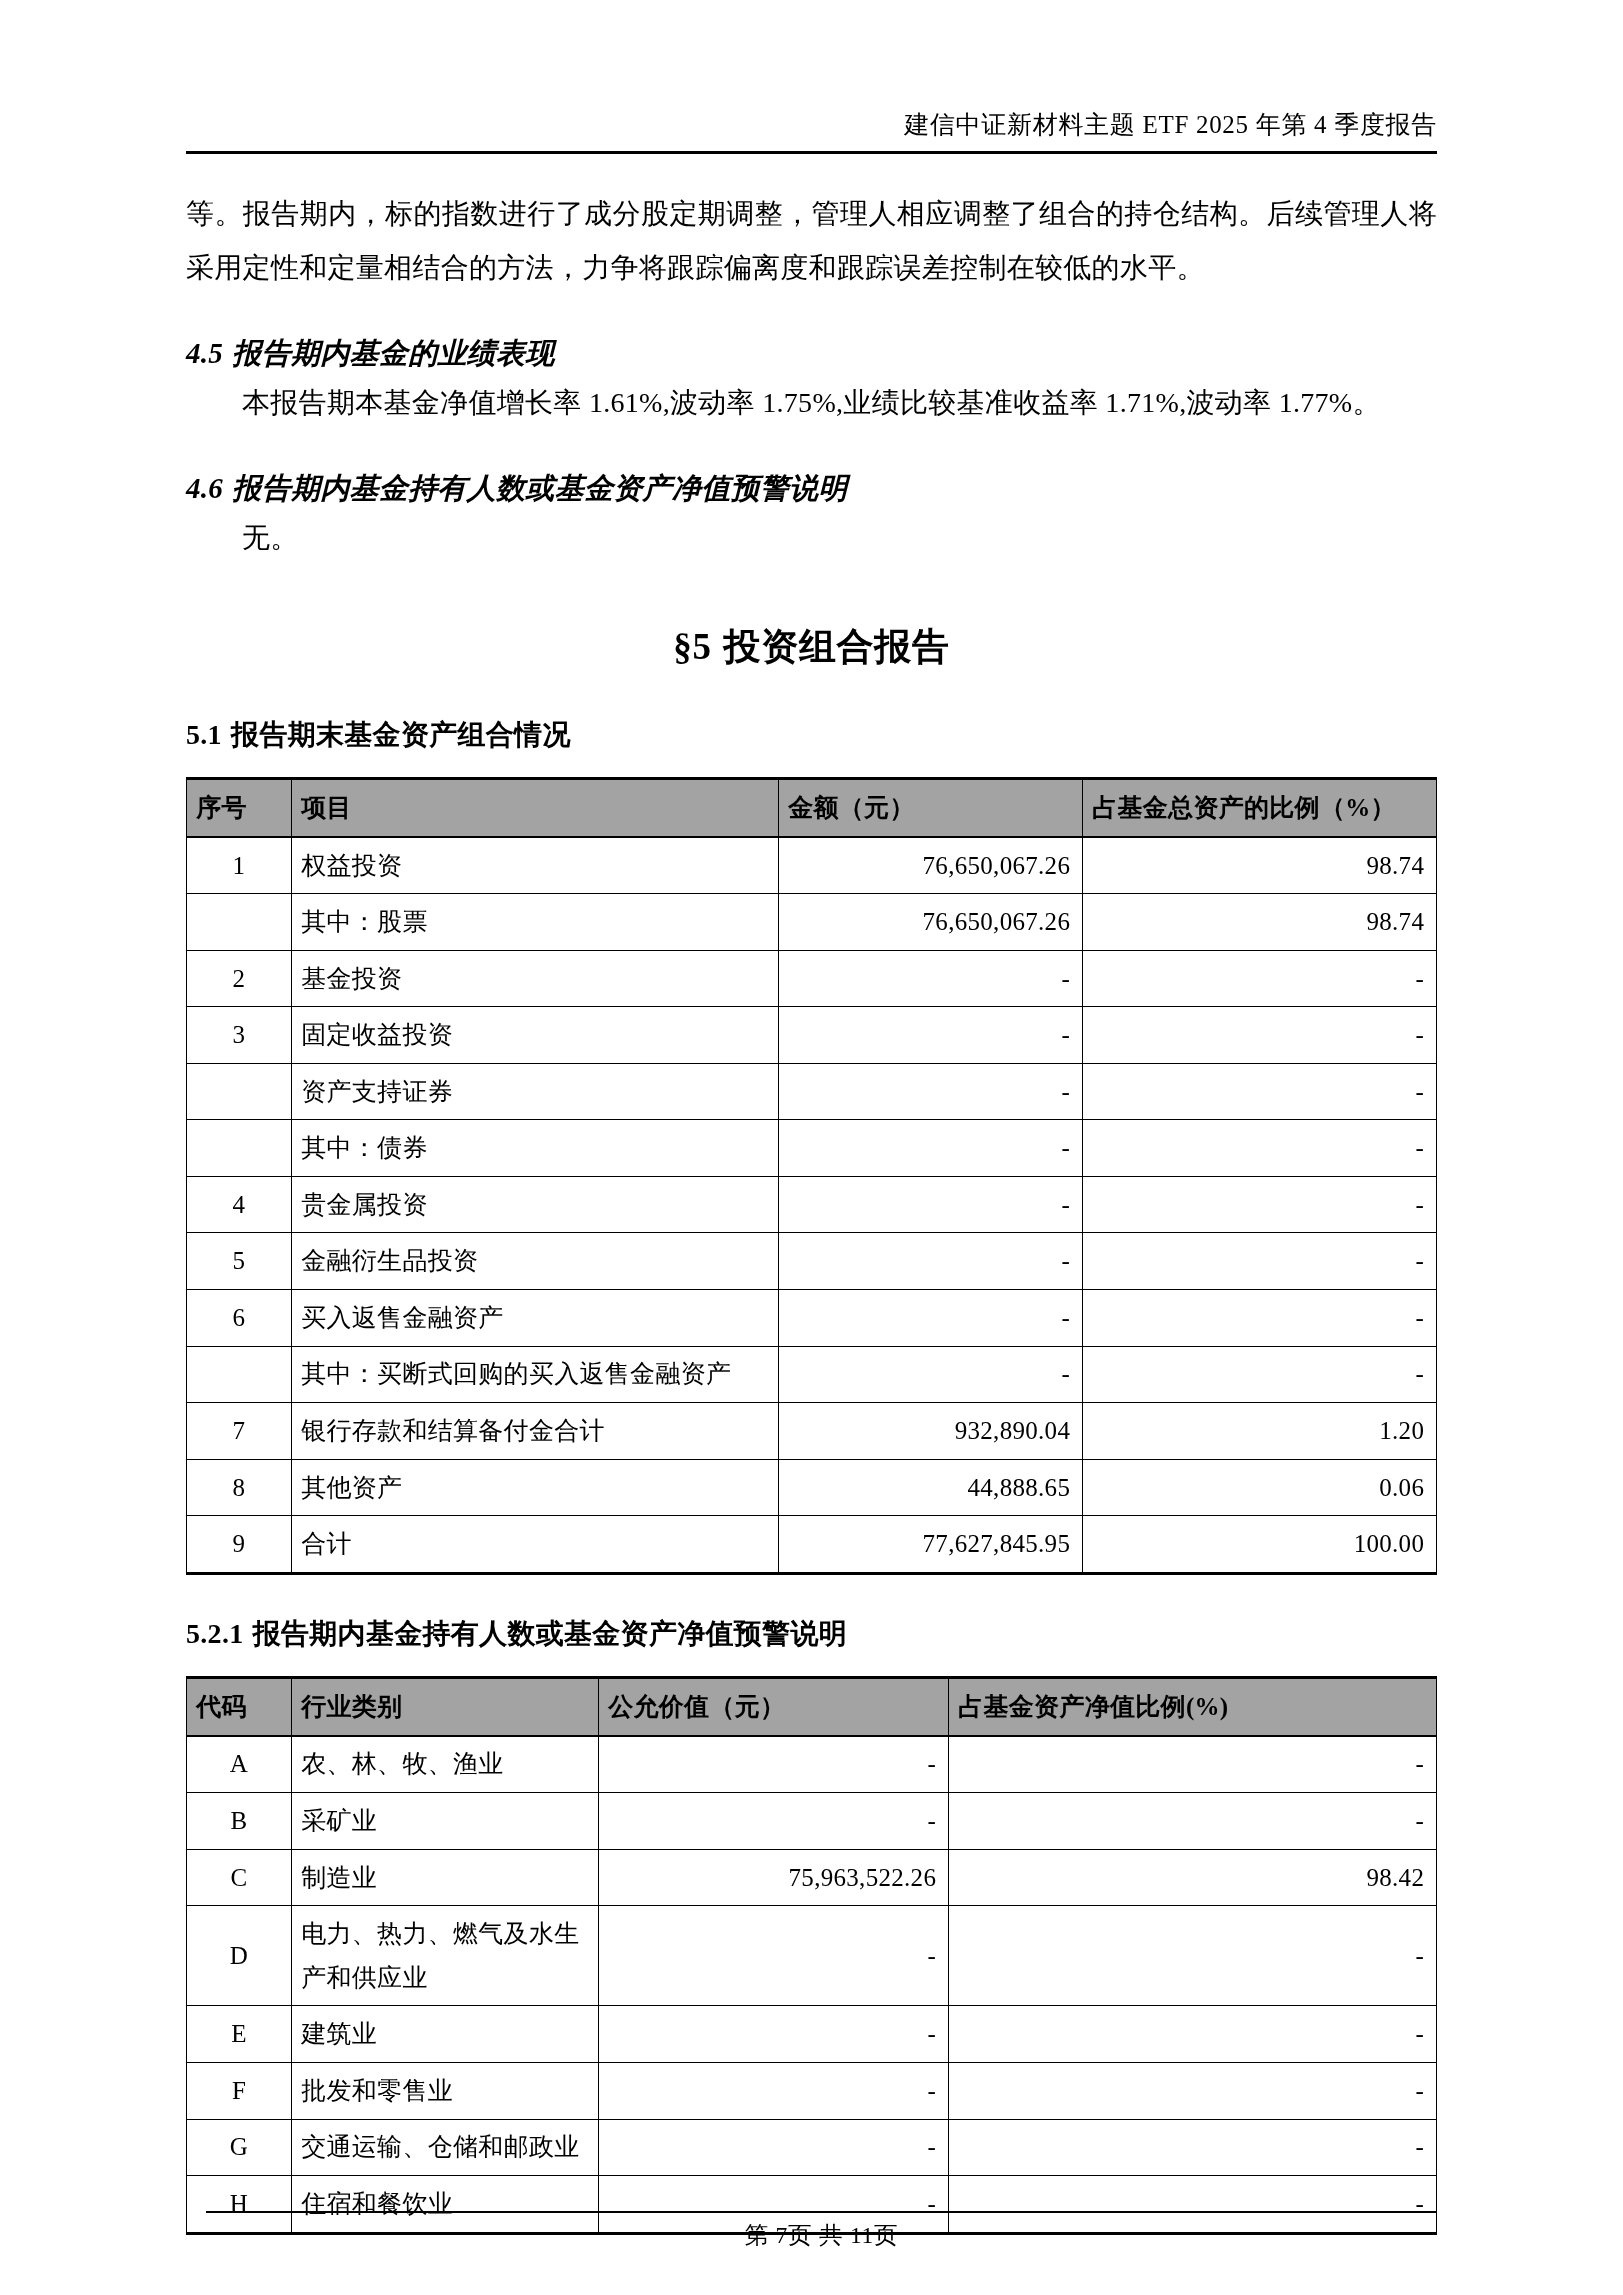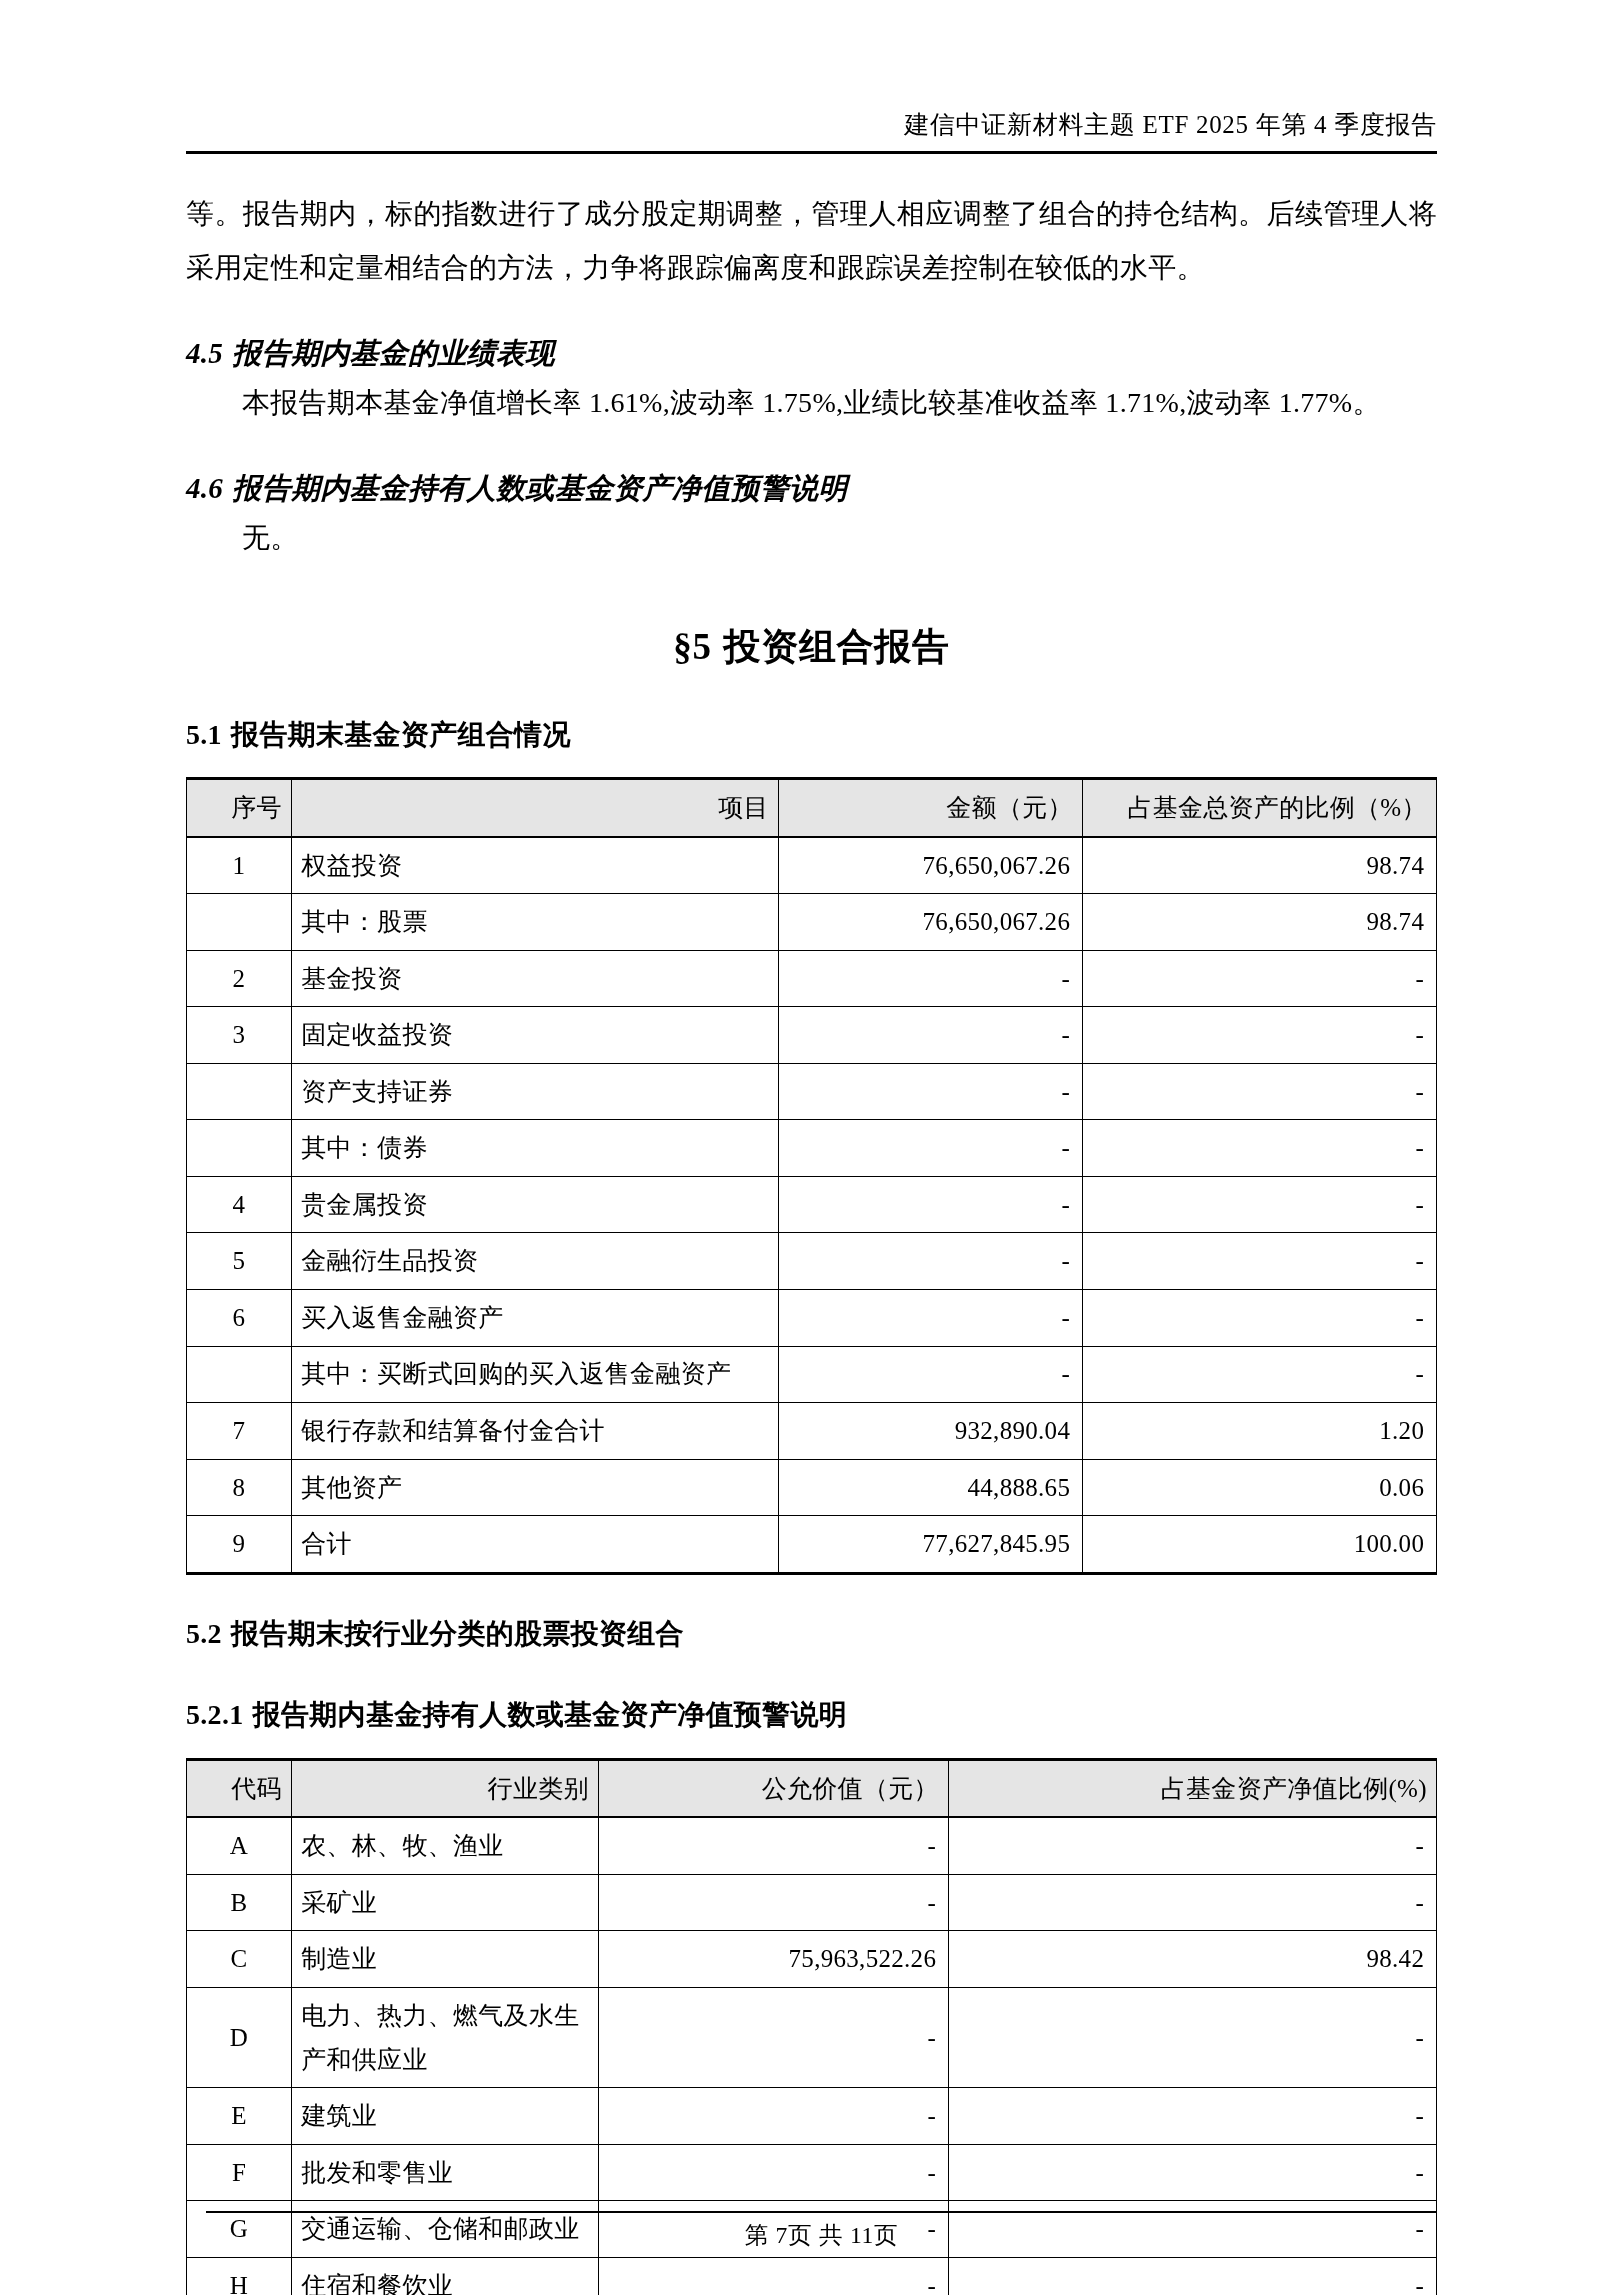--- a/index.html
+++ b/index.html
@@ -97,23 +97,23 @@
   }
   table.fin th,
   table.fin td {
     border: 1.3px solid #000000;
     padding: 5.9px 9.2px;
     line-height: 1.75;
     vertical-align: middle;
     letter-spacing: 0.3px;
   }
   table.fin thead th {
-    background: #e5e5e5;
-    text-align: right;
-    font-weight: normal;
+    background: #a3a3a3;
+    text-align: left;
+    font-weight: bold;
     border-top: 3.3px solid #000;
     border-bottom: 2.6px solid #000;
   }
   table.fin td.num-cell {
     text-align: center;
   }
   table.fin td.item-cell {
     text-align: left;
   }
   table.fin td.val-cell {
@@ -273,23 +273,20 @@
         </tr>
         <tr>
           <td class="num-cell">9</td>
           <td class="item-cell">合计</td>
           <td class="val-cell">77,627,845.95</td>
           <td class="val-cell">100.00</td>
         </tr>
       </tbody>
   </table>
 
-  <h3 class="subsection">
-    <span class="num">5.2</span><span>报告期末按行业分类的股票投资组合</span>
-  </h3>
 
   <h3 class="subsection">
     <span class="num">5.2.1</span><span>报告期内基金持有人数或基金资产净值预警说明</span>
   </h3>
 
   <table class="fin t2">
     <colgroup>
         <col class="c1">
         <col class="c2">
         <col class="c3">

